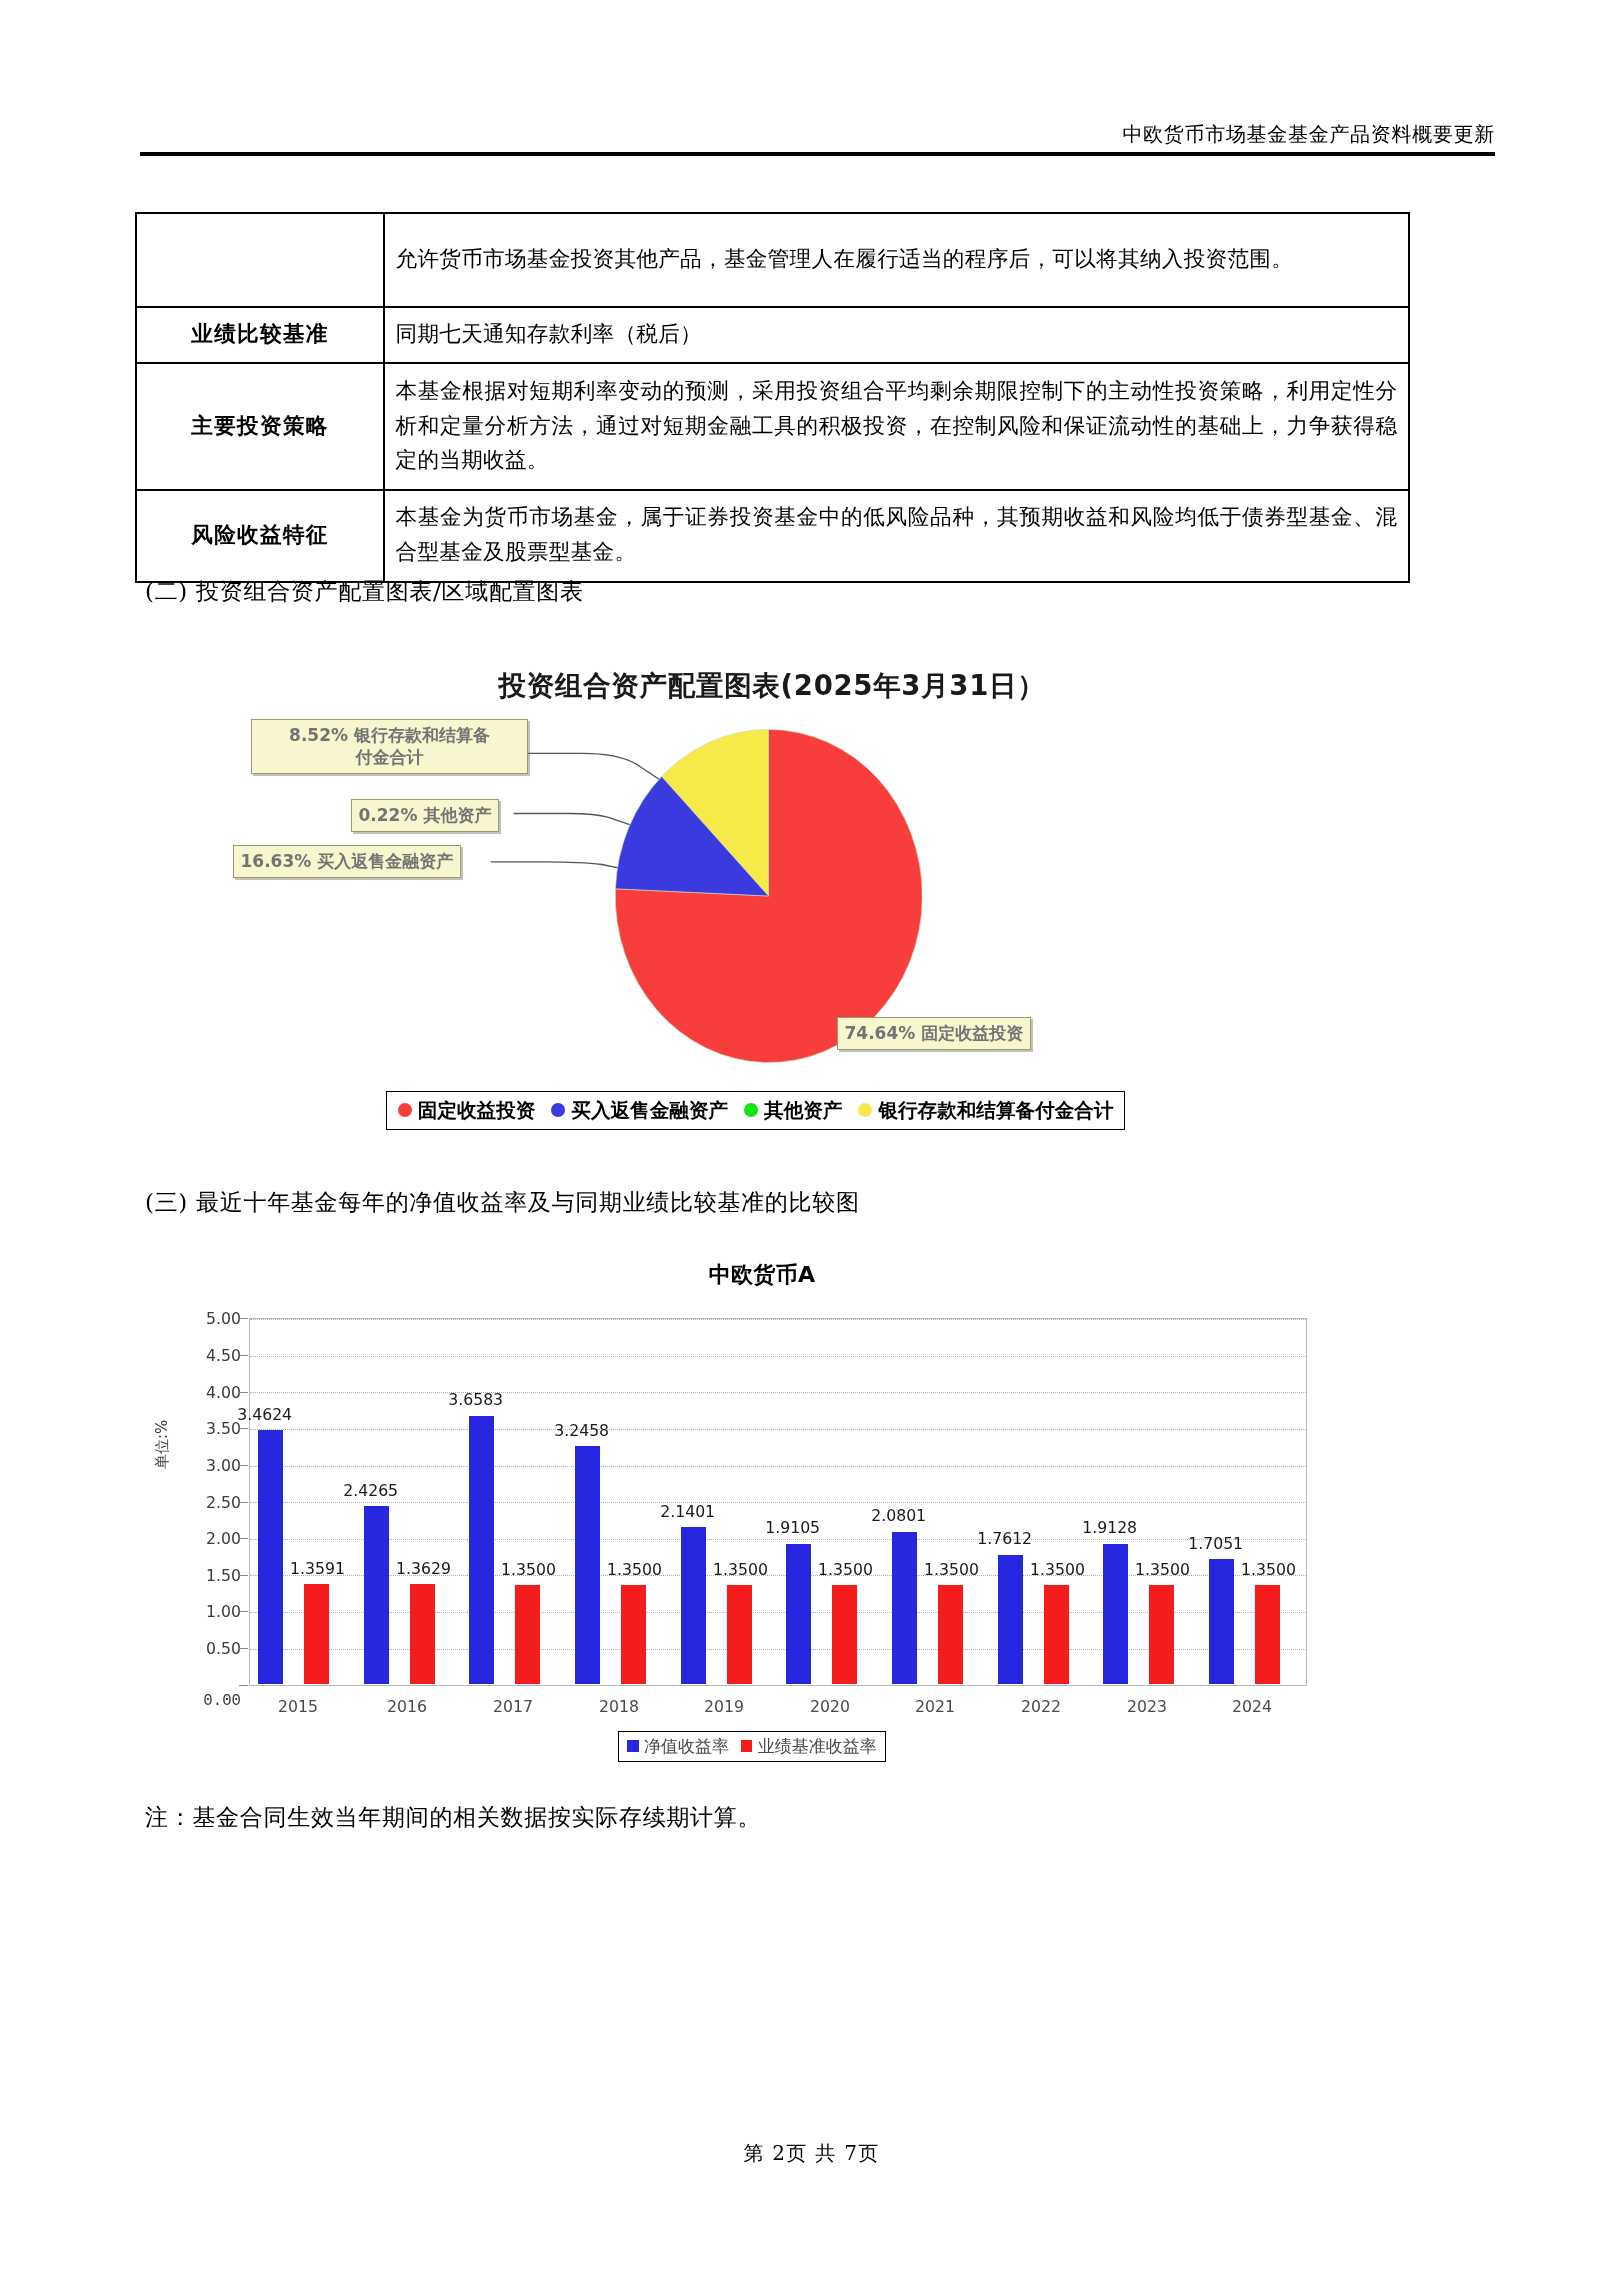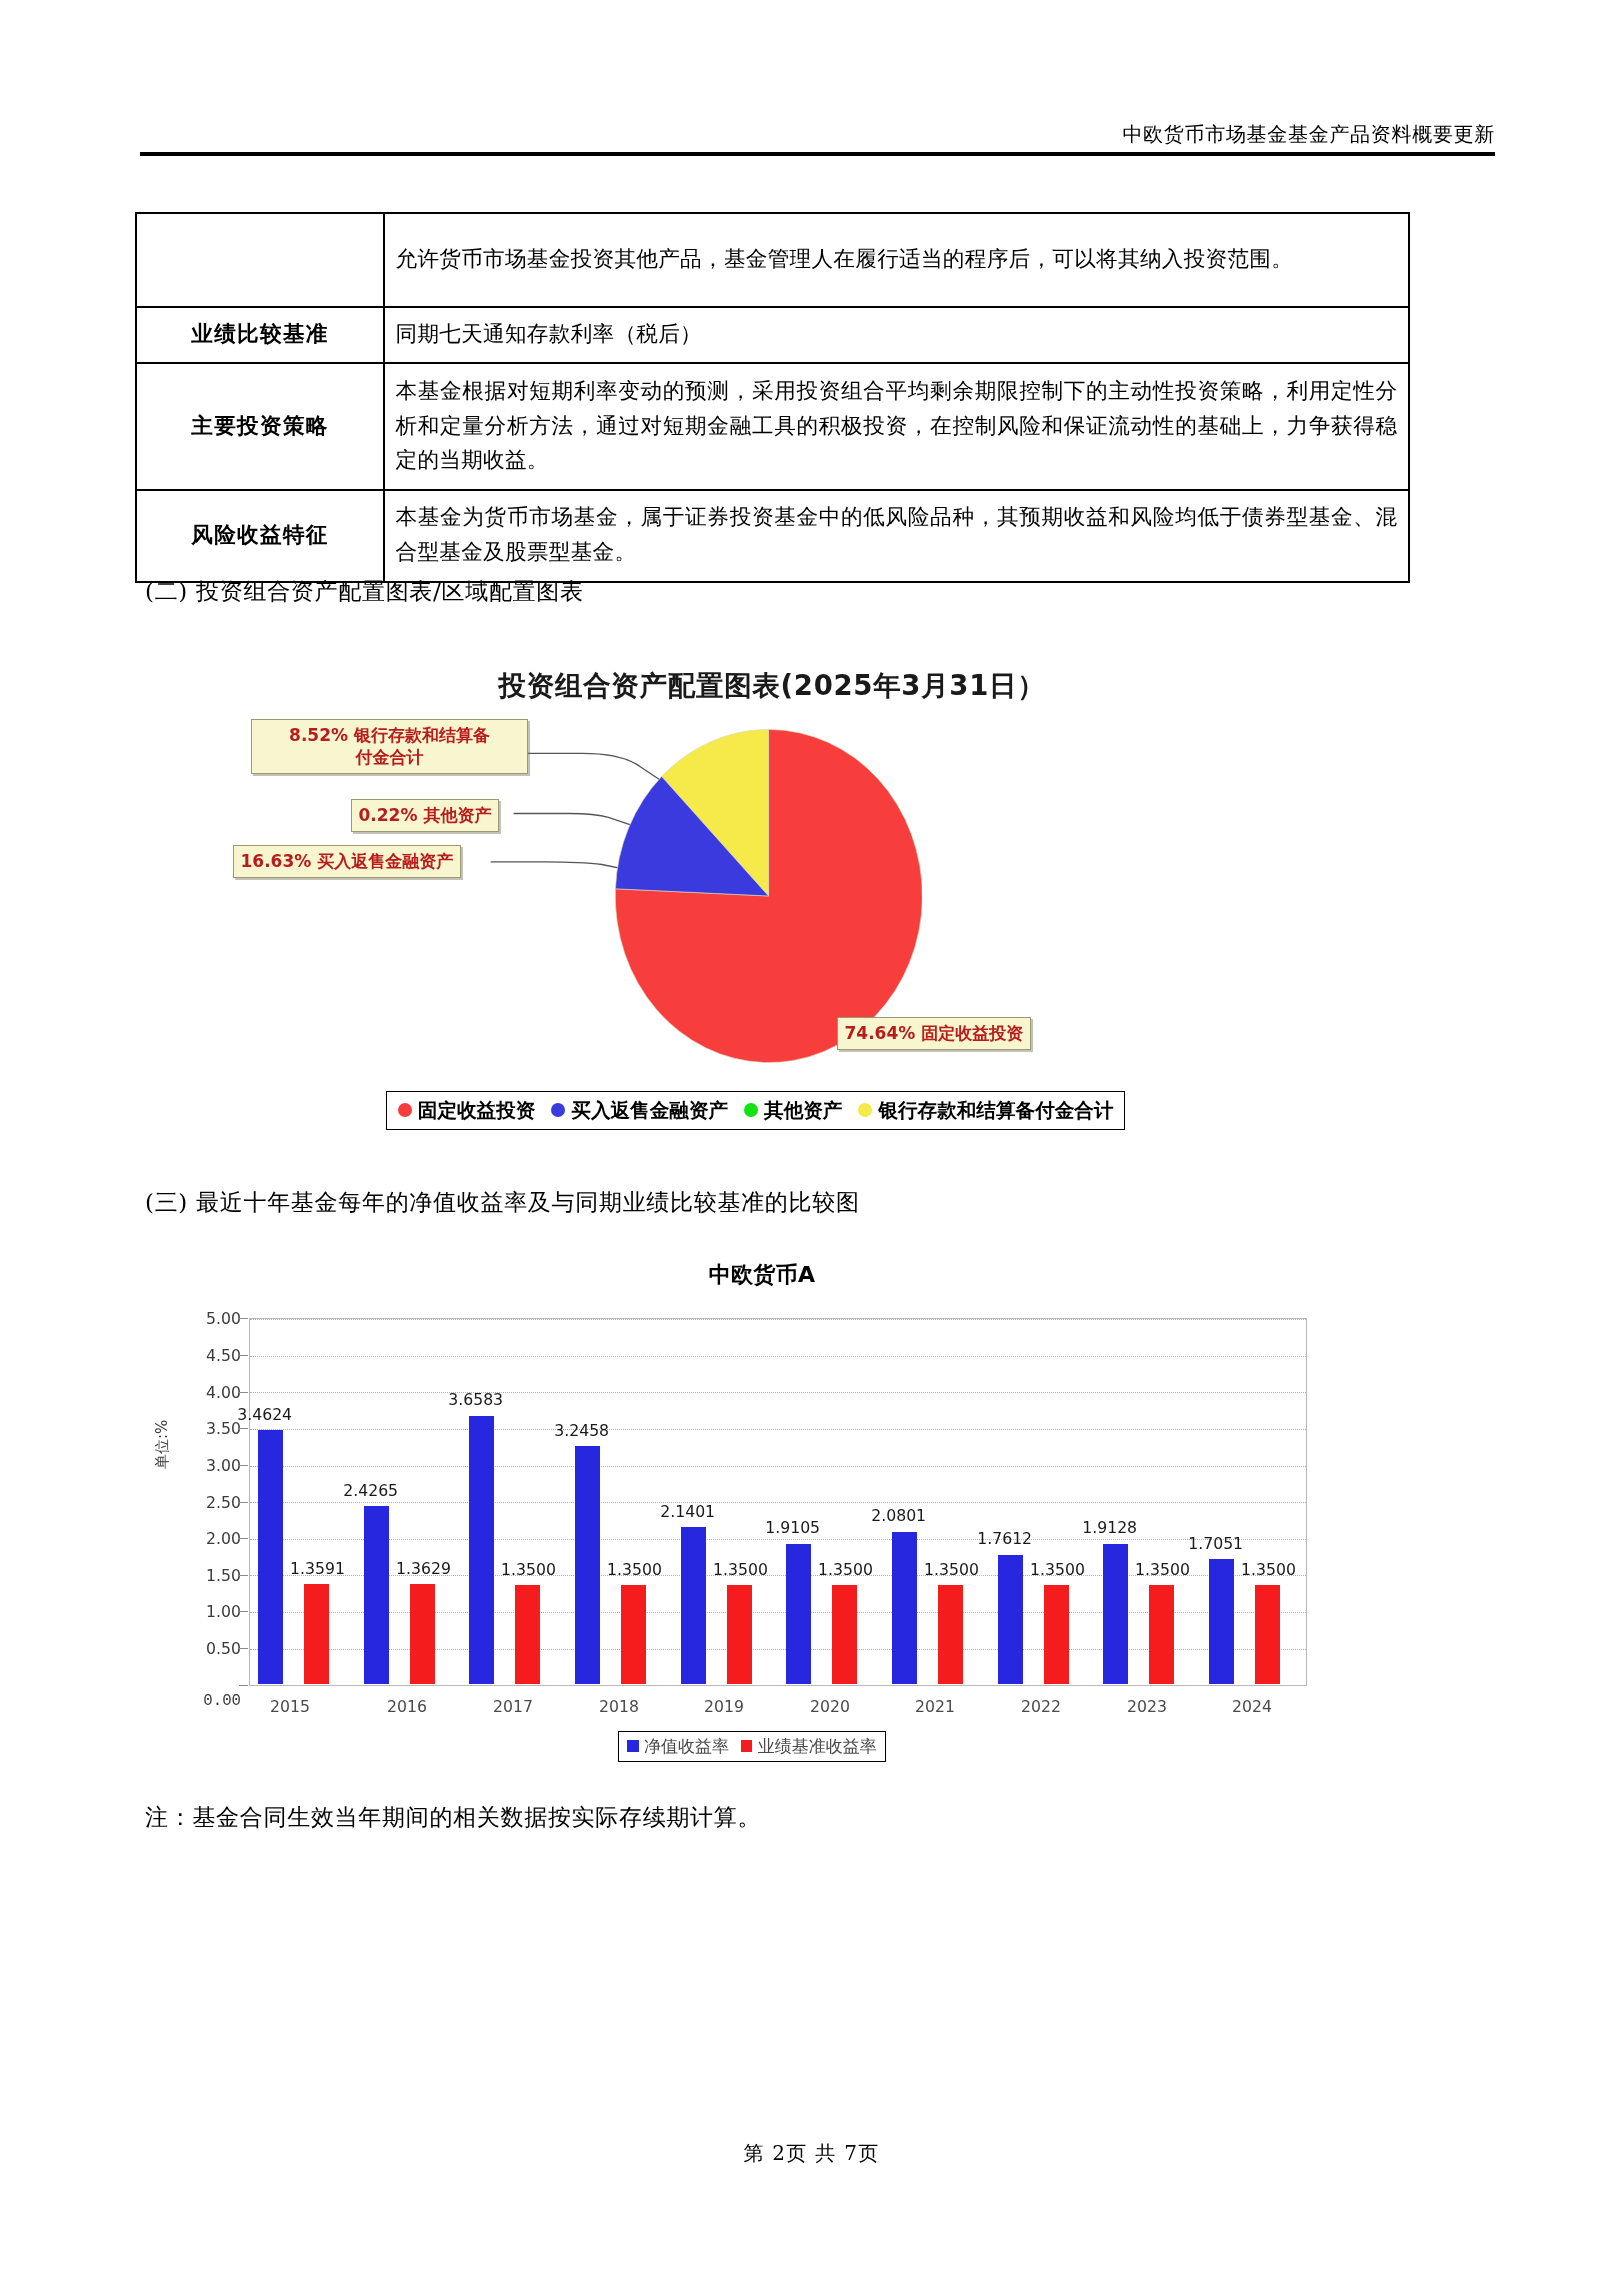--- a/index.html
+++ b/index.html
@@ -85,21 +85,21 @@
   .callout {
     position:absolute;
     background:#f7f6cf;
     border:0.7px solid #9a9a72;
     box-shadow:2px 2px 0 rgba(120,120,100,0.45);
     font-family:"DejaVu Sans", sans-serif;
     font-weight:bold;
     font-size:17px;
     line-height:1.32;
     padding:3.9px 6.5px 4.6px 6.5px;
-    color:#b91c1c;
+    color:#737373;
     white-space:nowrap;
     text-align:center;
   }
   #co-bank { left:35px; top:65px; width:262px; }
   #co-other { left:135px; top:145px; }
   #co-repo { left:17px; top:191px; }
   #co-fixed { left:621px; top:363px; }
 
   .leader { position:absolute; left:0; top:0; width:1112px; height:487px; pointer-events:none; }
 
@@ -368,21 +368,21 @@
           <div class="dlabel" style="bottom: 105px; left: 41px;">1.3500</div>
         </div>
         <div class="group" style="left: 951px; width: 106px;">
           <div class="bar nav" style="height: 125px;"></div>
           <div class="dlabel" style="bottom: 131px; left: -11.8px;">1.7051</div>
           <div class="bar bench" style="height: 99px;"></div>
           <div class="dlabel" style="bottom: 105px; left: 41px;">1.3500</div>
         </div>
       </div>
     <div id="xtick-layer">
-        <div class="xtick" style="left: 80px; width: 106px; text-align: center;">2015</div>
+        <div class="xtick" style="left: 88px; width: 106px; text-align: center;">2015</div>
         <div class="xtick" style="left: 197px; width: 106px;">2016</div>
         <div class="xtick" style="left: 303px; width: 106px;">2017</div>
         <div class="xtick" style="left: 409px; width: 106px;">2018</div>
         <div class="xtick" style="left: 514px; width: 106px;">2019</div>
         <div class="xtick" style="left: 620px; width: 106px;">2020</div>
         <div class="xtick" style="left: 725px; width: 106px;">2021</div>
         <div class="xtick" style="left: 831px; width: 106px;">2022</div>
         <div class="xtick" style="left: 937px; width: 106px;">2023</div>
         <div class="xtick" style="left: 1042px; width: 106px;">2024</div>
       </div>

